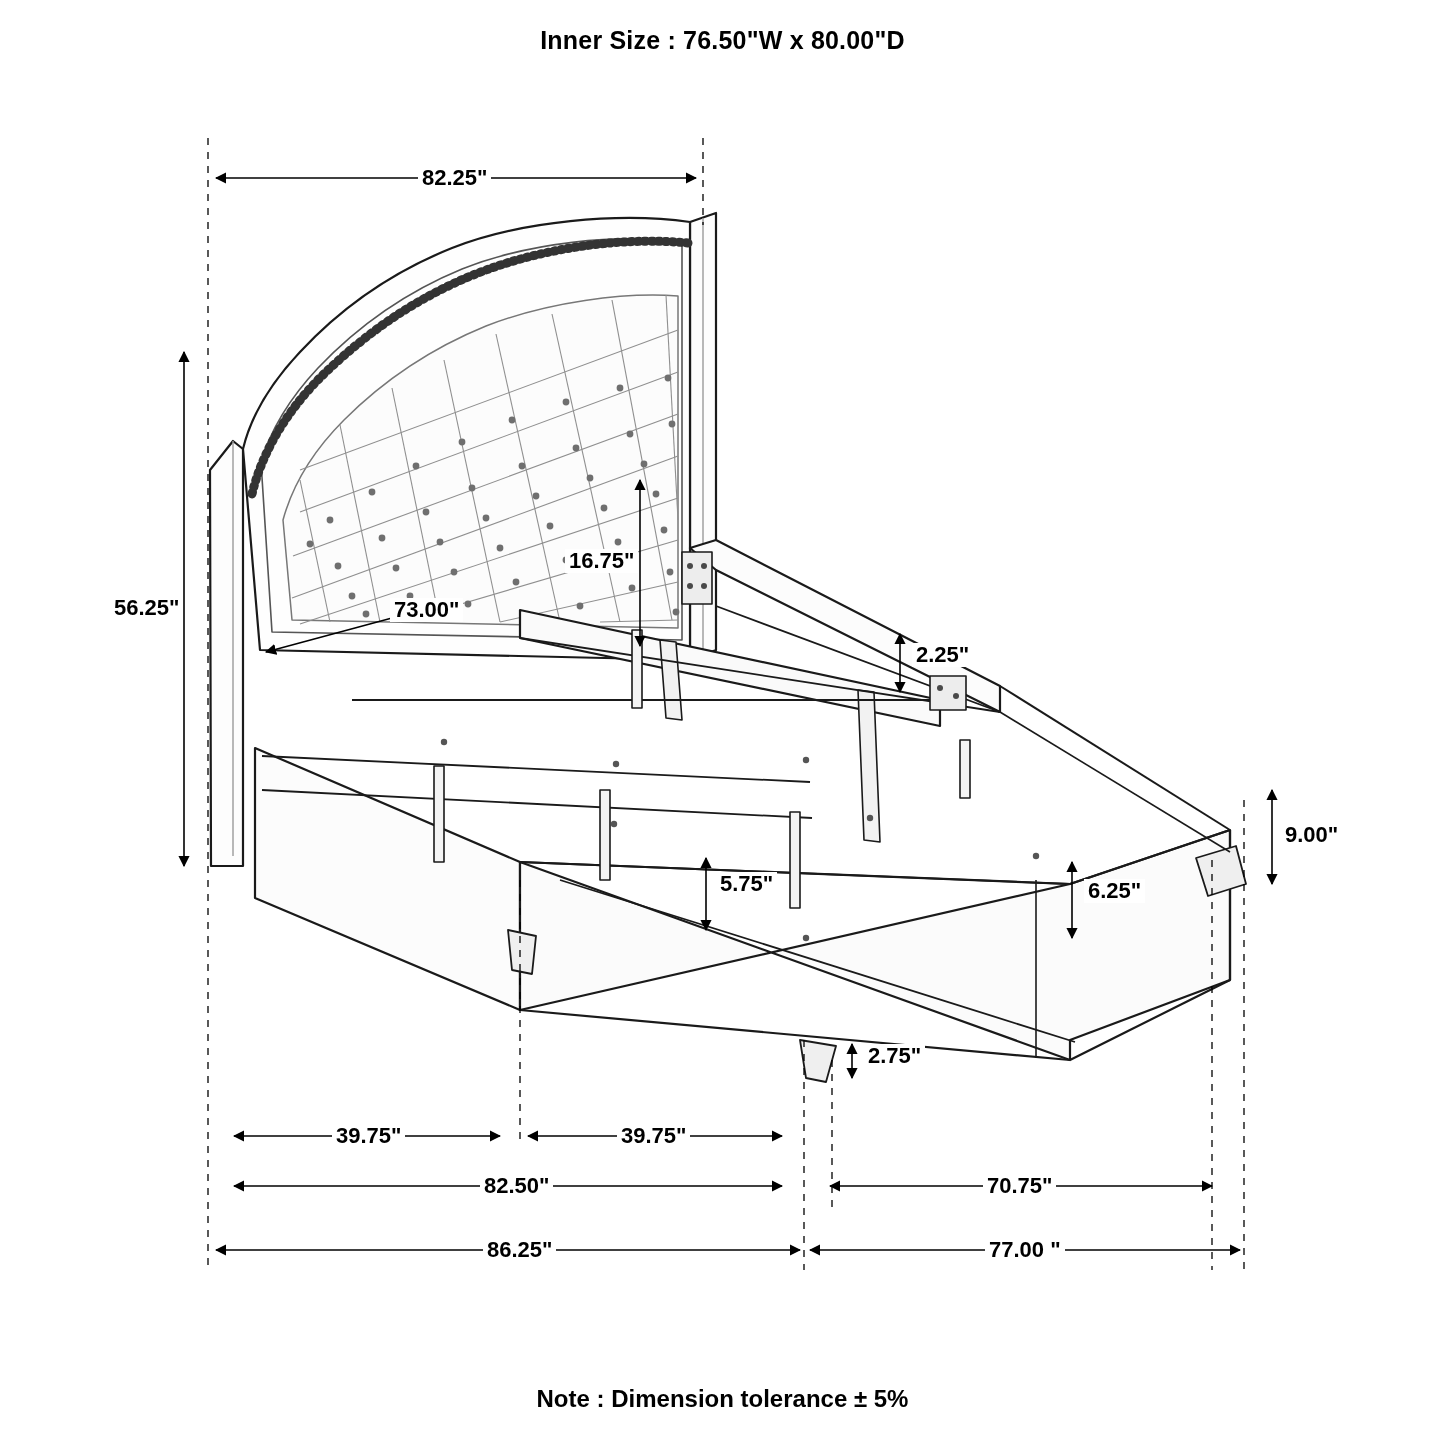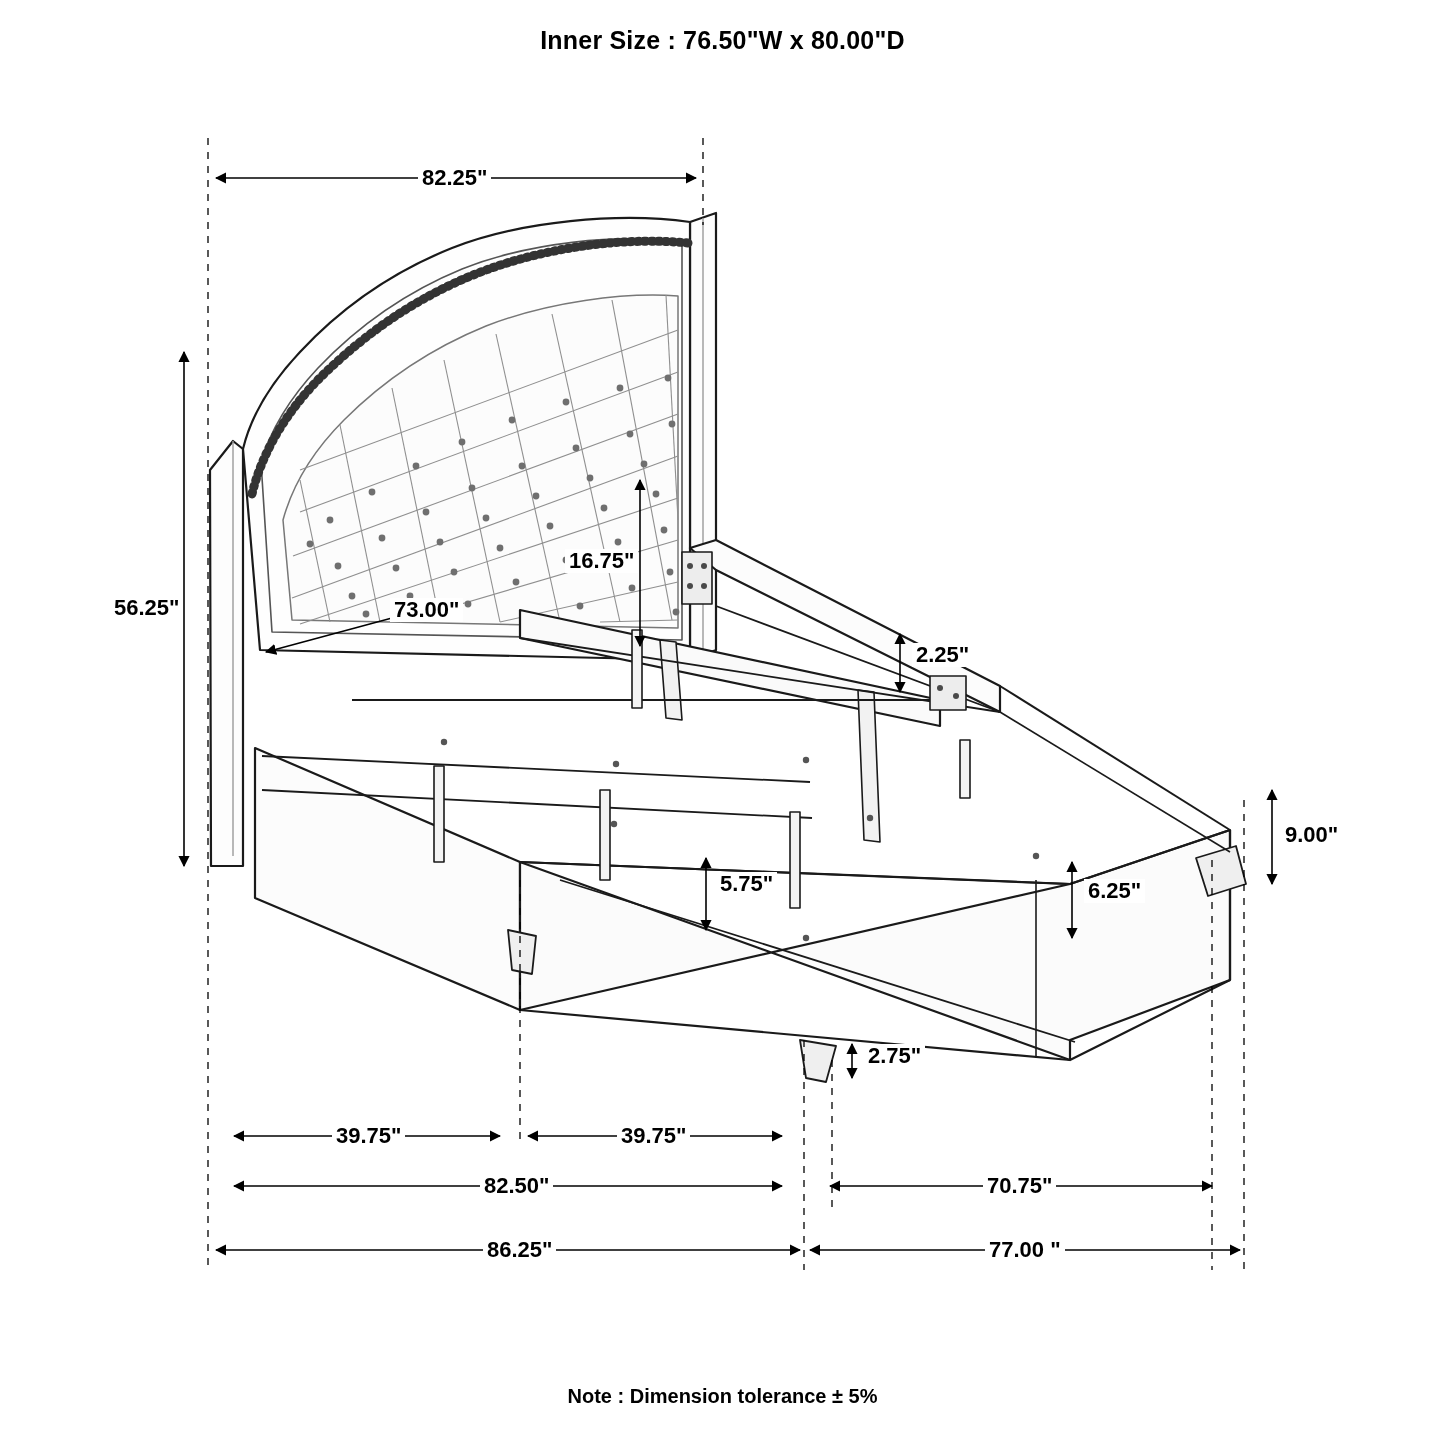--- a/index.html
+++ b/index.html
@@ -28,21 +28,21 @@
     font-size: 25px;
     font-weight: bold;
     letter-spacing: 0.2px;
   }
   .note {
     position: absolute;
     top: 1385px;
     left: 0;
     width: 100%;
     text-align: center;
-    font-size: 20px;
+    font-size: 24px;
     font-weight: bold;
   }
   svg.drawing {
     position: absolute;
     top: 0;
     left: 0;
     width: 1445px;
     height: 1445px;
   }
   .dimlabel {

